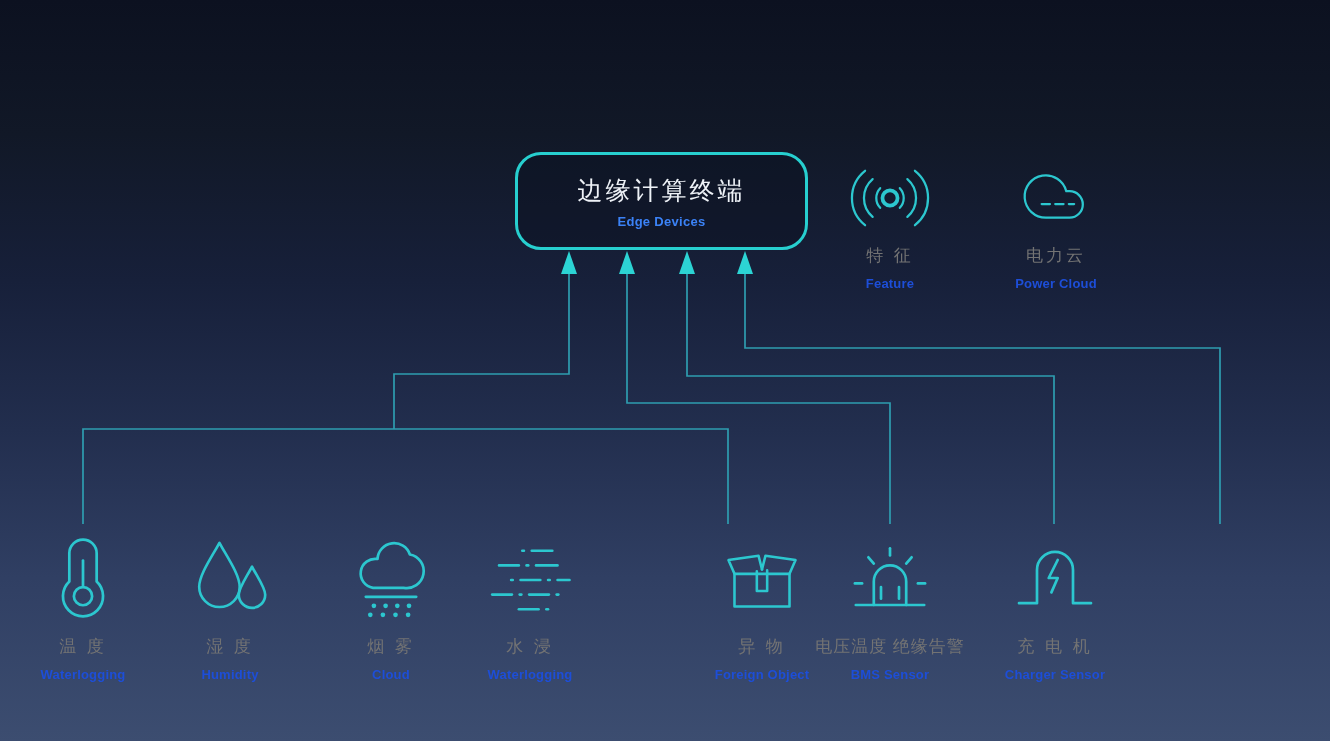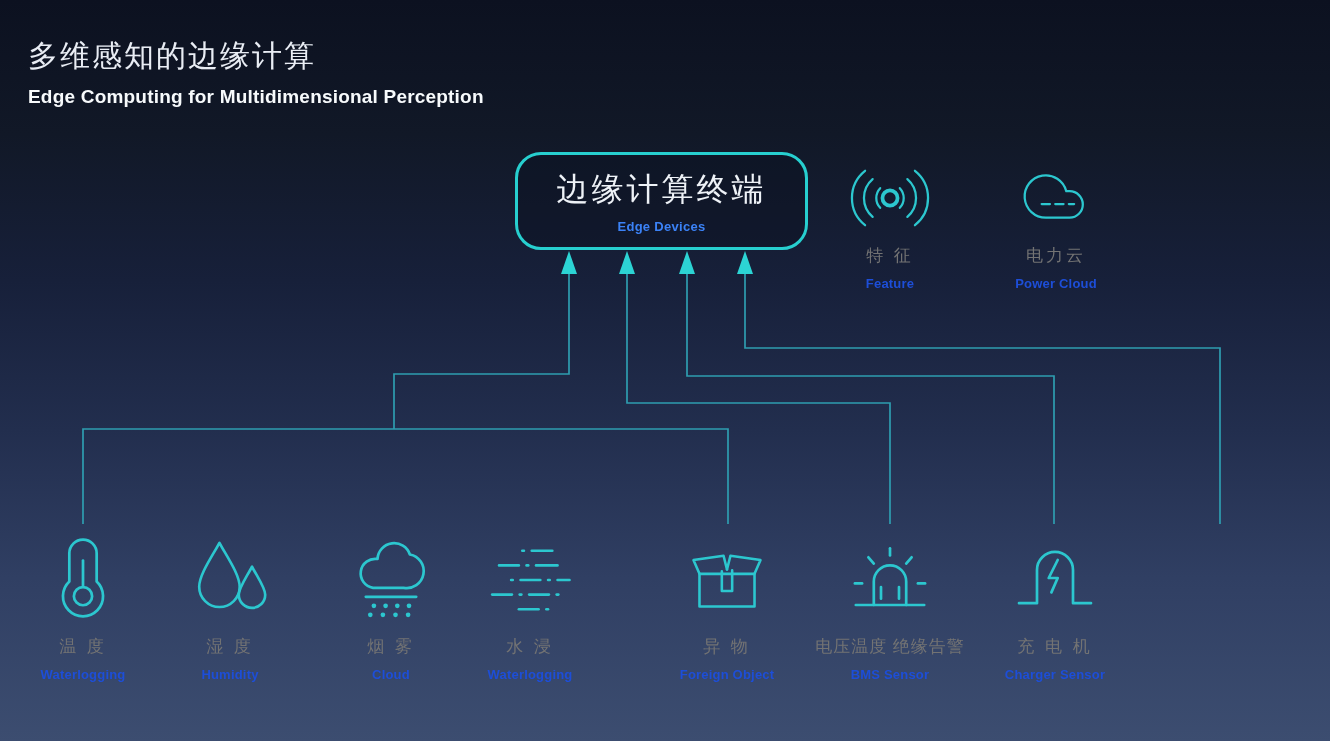--- a/index.html
+++ b/index.html
@@ -16,43 +16,39 @@
   
   svg.wires{position:absolute;left:0;top:0;z-index:1;}
   .wire{fill:none;stroke:#2e9db0;stroke-width:1.7;}
   .ahead{fill:#2cd4d4;}
   
   .edgebox{
     position:absolute;left:515px;top:152px;width:287px;height:92px;z-index:2;
     border:3px solid #27cfcf;border-radius:26px;background:rgba(11,17,34,.45);
     display:flex;flex-direction:column;align-items:center;justify-content:center;gap:7px;
   }
-  .edgebox .zh{font-size:32px;color:#eef2f7;letter-spacing:3px;}
+  .edgebox .zh{font-size:25px;color:#eef2f7;letter-spacing:3px;}
   .edgebox .en{font-size:13px;font-weight:700;color:#3b82f6;letter-spacing:.3px;}
   
   .node{position:absolute;z-index:2;display:flex;flex-direction:column;align-items:center;text-align:center;}
   .node .ico{display:flex;align-items:flex-end;justify-content:center;}
   .node .zh{font-size:17px;color:#737373;letter-spacing:3px;white-space:nowrap;margin-top:12px;}
   .node .zh.tight{letter-spacing:1px;text-align:center;}
   .node .en{font-size:13px;font-weight:700;color:#1d4ed8;letter-spacing:.2px;white-space:nowrap;margin-top:9px;}
   .cloudnode{top:164px;}
   .sensor{top:531px;width:220px;}
   .ic{stroke:#2cc7cf;fill:none;stroke-width:3;stroke-linecap:round;stroke-linejoin:round;}
   .ic.dots{fill:#2cc7cf;stroke:none;}
   .ic.cy{stroke:#3cc4dd;}
 </style>
 </head>
 <body>
 
 <div class="stage">
 
-  <div class="hdr">
-    <div class="zh">多维感知的边缘计算</div>
-    <div class="en">Edge Computing for Multidimensional Perception</div>
-  </div>
 
   <svg class="wires" width="1330" height="741" viewBox="0 0 1330 741">
     <path class="wire" d="M83,524 L83,429 L728,429 L728,524"></path>
     <path class="wire" d="M394,429 L394,374 L569,374 L569,272"></path>
     <path class="wire" d="M890,524 L890,403 L627,403 L627,272"></path>
     <path class="wire" d="M1054,524 L1054,376 L687,376 L687,272"></path>
     <path class="wire" d="M1220,524 L1220,348 L745,348 L745,272"></path>
     <polygon class="ahead" points="569,251 561,274 577,274"></polygon>
     <polygon class="ahead" points="627,251 619,274 635,274"></polygon>
     <polygon class="ahead" points="687,251 679,274 695,274"></polygon>
@@ -166,21 +162,21 @@
             <path d="M81,67 h2"></path>
           <path d="M37,84 h23"></path>
             <path d="M69,84 h2"></path>
         </g>
       </svg>
     </div>
     <div class="zh">水 浸</div>
     <div class="en">Waterlogging</div>
   </div>
 
-  <div class="node sensor" style="left:617px;">
+  <div class="node sensor" style="left:652px;">
     <div class="ico" style="height:92px;">
       <svg width="86" height="88" viewBox="0 0 100 100">
         <g class="ic" stroke-width="3.2">
           <path d="M18,44 H82 V82 H18 Z"></path>
           <path d="M18,44 L11,28 L46,23 L50,39"></path>
           <path d="M82,44 L89,28 L54,23 L50,39"></path>
           <path d="M44,41 V64 H56 V40"></path>
         </g>
       </svg>
     </div>

